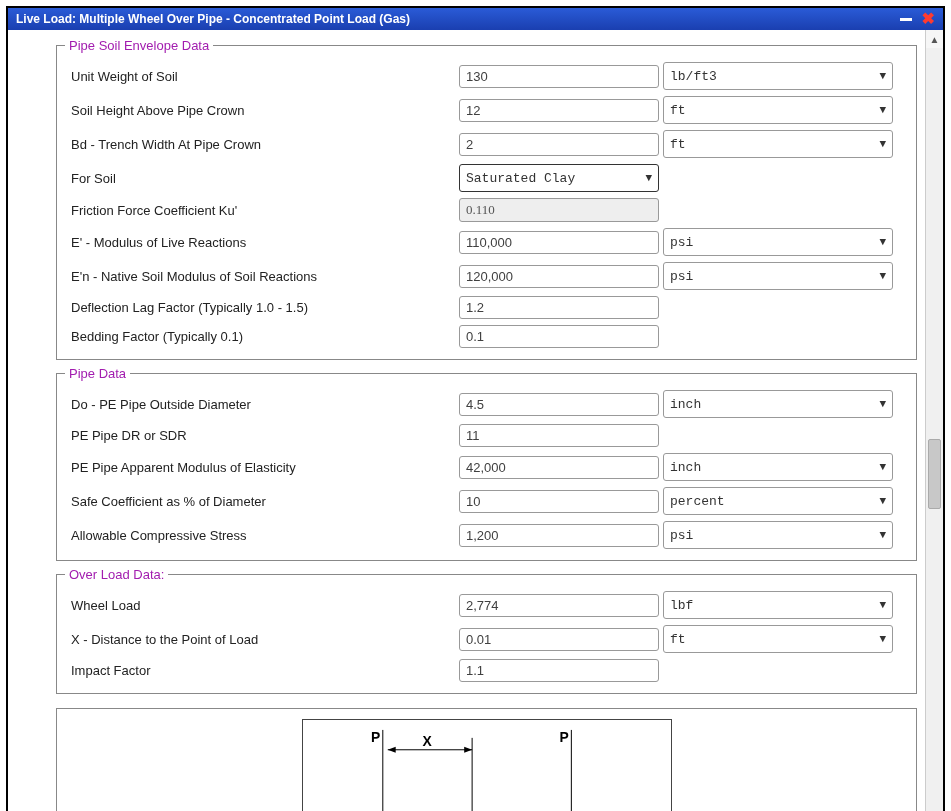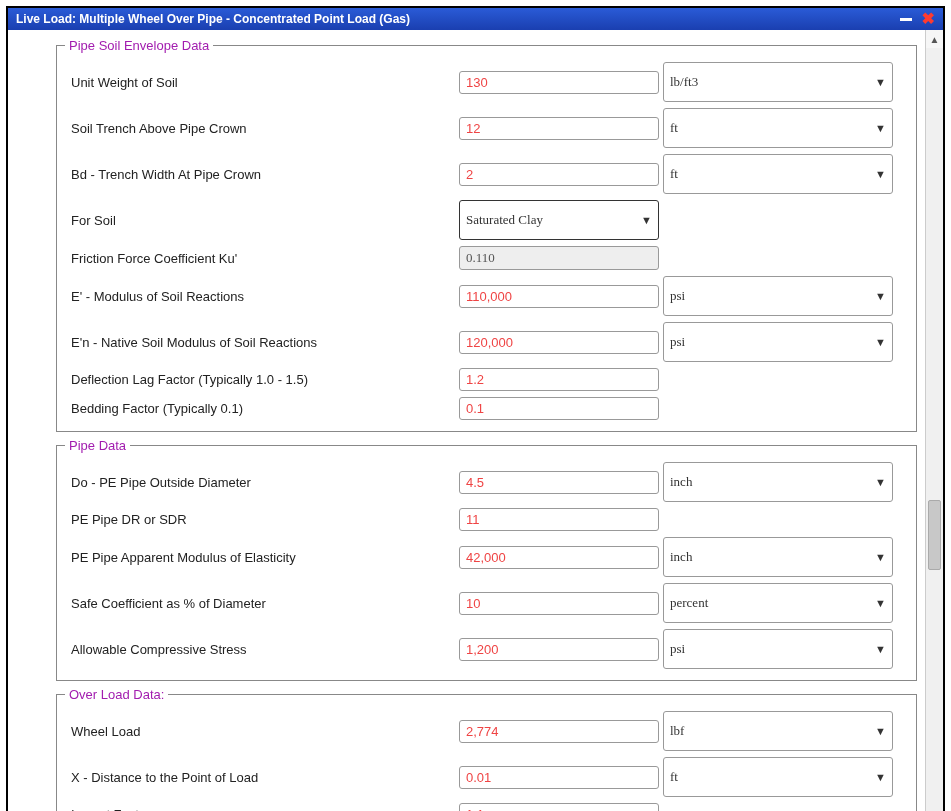--- a/index.html
+++ b/index.html
@@ -85,40 +85,40 @@
     flex: 0 0 230px;
   }
   input.text {
     width:100%;
     border:1px solid #999;
     border-radius:3px;
     padding:3px 6px;
     font-family:inherit;
     font-size:13px;
     background:#fff;
-    color:#ef4444;
+    color:#404040;
   }
   input.text.readonly {
     background:#eee;
     color:#555;
     font-family:Liberation Serif, serif;
   }
   .select {
     width:100%;
     border:1px solid #999;
     border-radius:3px;
     padding:2px 6px;
-    font-family:Liberation Serif, serif;
+    font-family:Liberation Mono, monospace;
     font-size:13px;
     background:#fff;
     color:#333;
     display:flex;
     align-items:center;
     justify-content:space-between;
-    height:40px;
+    height:28px;
     cursor:pointer;
   }
   .select.for-soil { width:200px; border-color:#333;}
   .chev { font-size:11px; color:#333; }
 
   .diagram-outer {
     border:1px solid #888;
     margin-top:14px;
     padding:10px;
     display:flex;
@@ -160,21 +160,21 @@
           <div class="field"><input class="text" value="130" style=""></div>
           <div class="unit">
               <div class="select">
                 <span>lb/ft3</span>
                 <span class="chev">▼</span>
               </div>
             </div>
         </div>
 
         <div class="row">
-          <div class="label">Soil Trench Above Pipe Crown</div>
+          <div class="label">Soil Height Above Pipe Crown</div>
           <div class="field"><input class="text" value="12" style=""></div>
           <div class="unit">
               <div class="select">
                 <span>ft</span>
                 <span class="chev">▼</span>
               </div>
             </div>
         </div>
 
         <div class="row">
@@ -199,21 +199,21 @@
           <div class="unit"></div>
         </div>
 
         <div class="row">
           <div class="label">Friction Force Coefficient Ku'</div>
           <div class="field"><input class="text readonly" readonly="" value="0.110" style=""></div>
           <div class="unit"></div>
         </div>
 
         <div class="row">
-          <div class="label">E' - Modulus of Soil Reactions</div>
+          <div class="label">E' - Modulus of Live Reactions</div>
           <div class="field"><input class="text" value="110,000" style=""></div>
           <div class="unit">
               <div class="select">
                 <span>psi</span>
                 <span class="chev">▼</span>
               </div>
             </div>
         </div>
 
         <div class="row">

